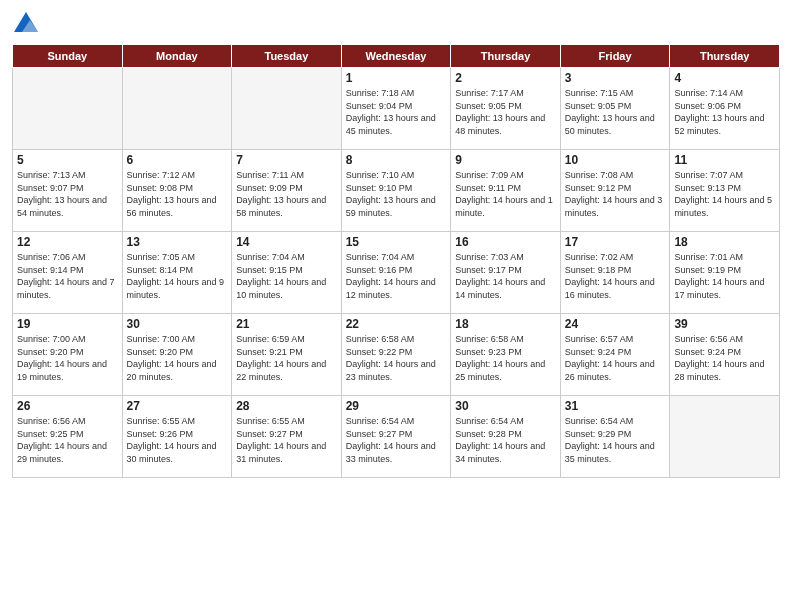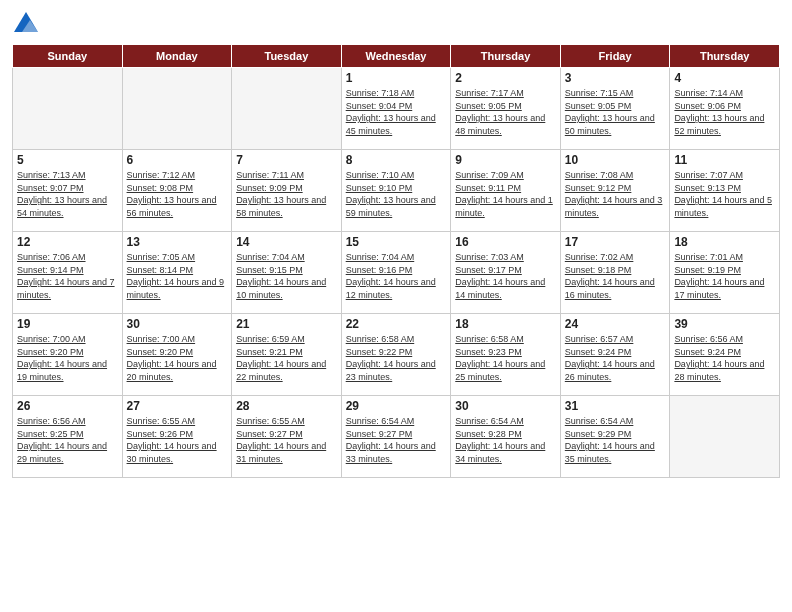--- a/index.html
+++ b/index.html
@@ -80,21 +80,20 @@
     .day-num {
       font-size: 12px;
       font-weight: bold;
       margin-bottom: 2px;
       display: block;
     }
     .day-info {
       font-size: 9px;
       line-height: 1.4;
       color: #333;
-      text-decoration: underline;
     }
   </style>
 </head>
 <body>
 
 <div class="container">
   <div class="header">
     <div class="logo">
       <svg class="logo-icon" viewBox="0 0 28 28">
         <polygon points="14,2 26,22 2,22" fill="#1565c0"></polygon>

